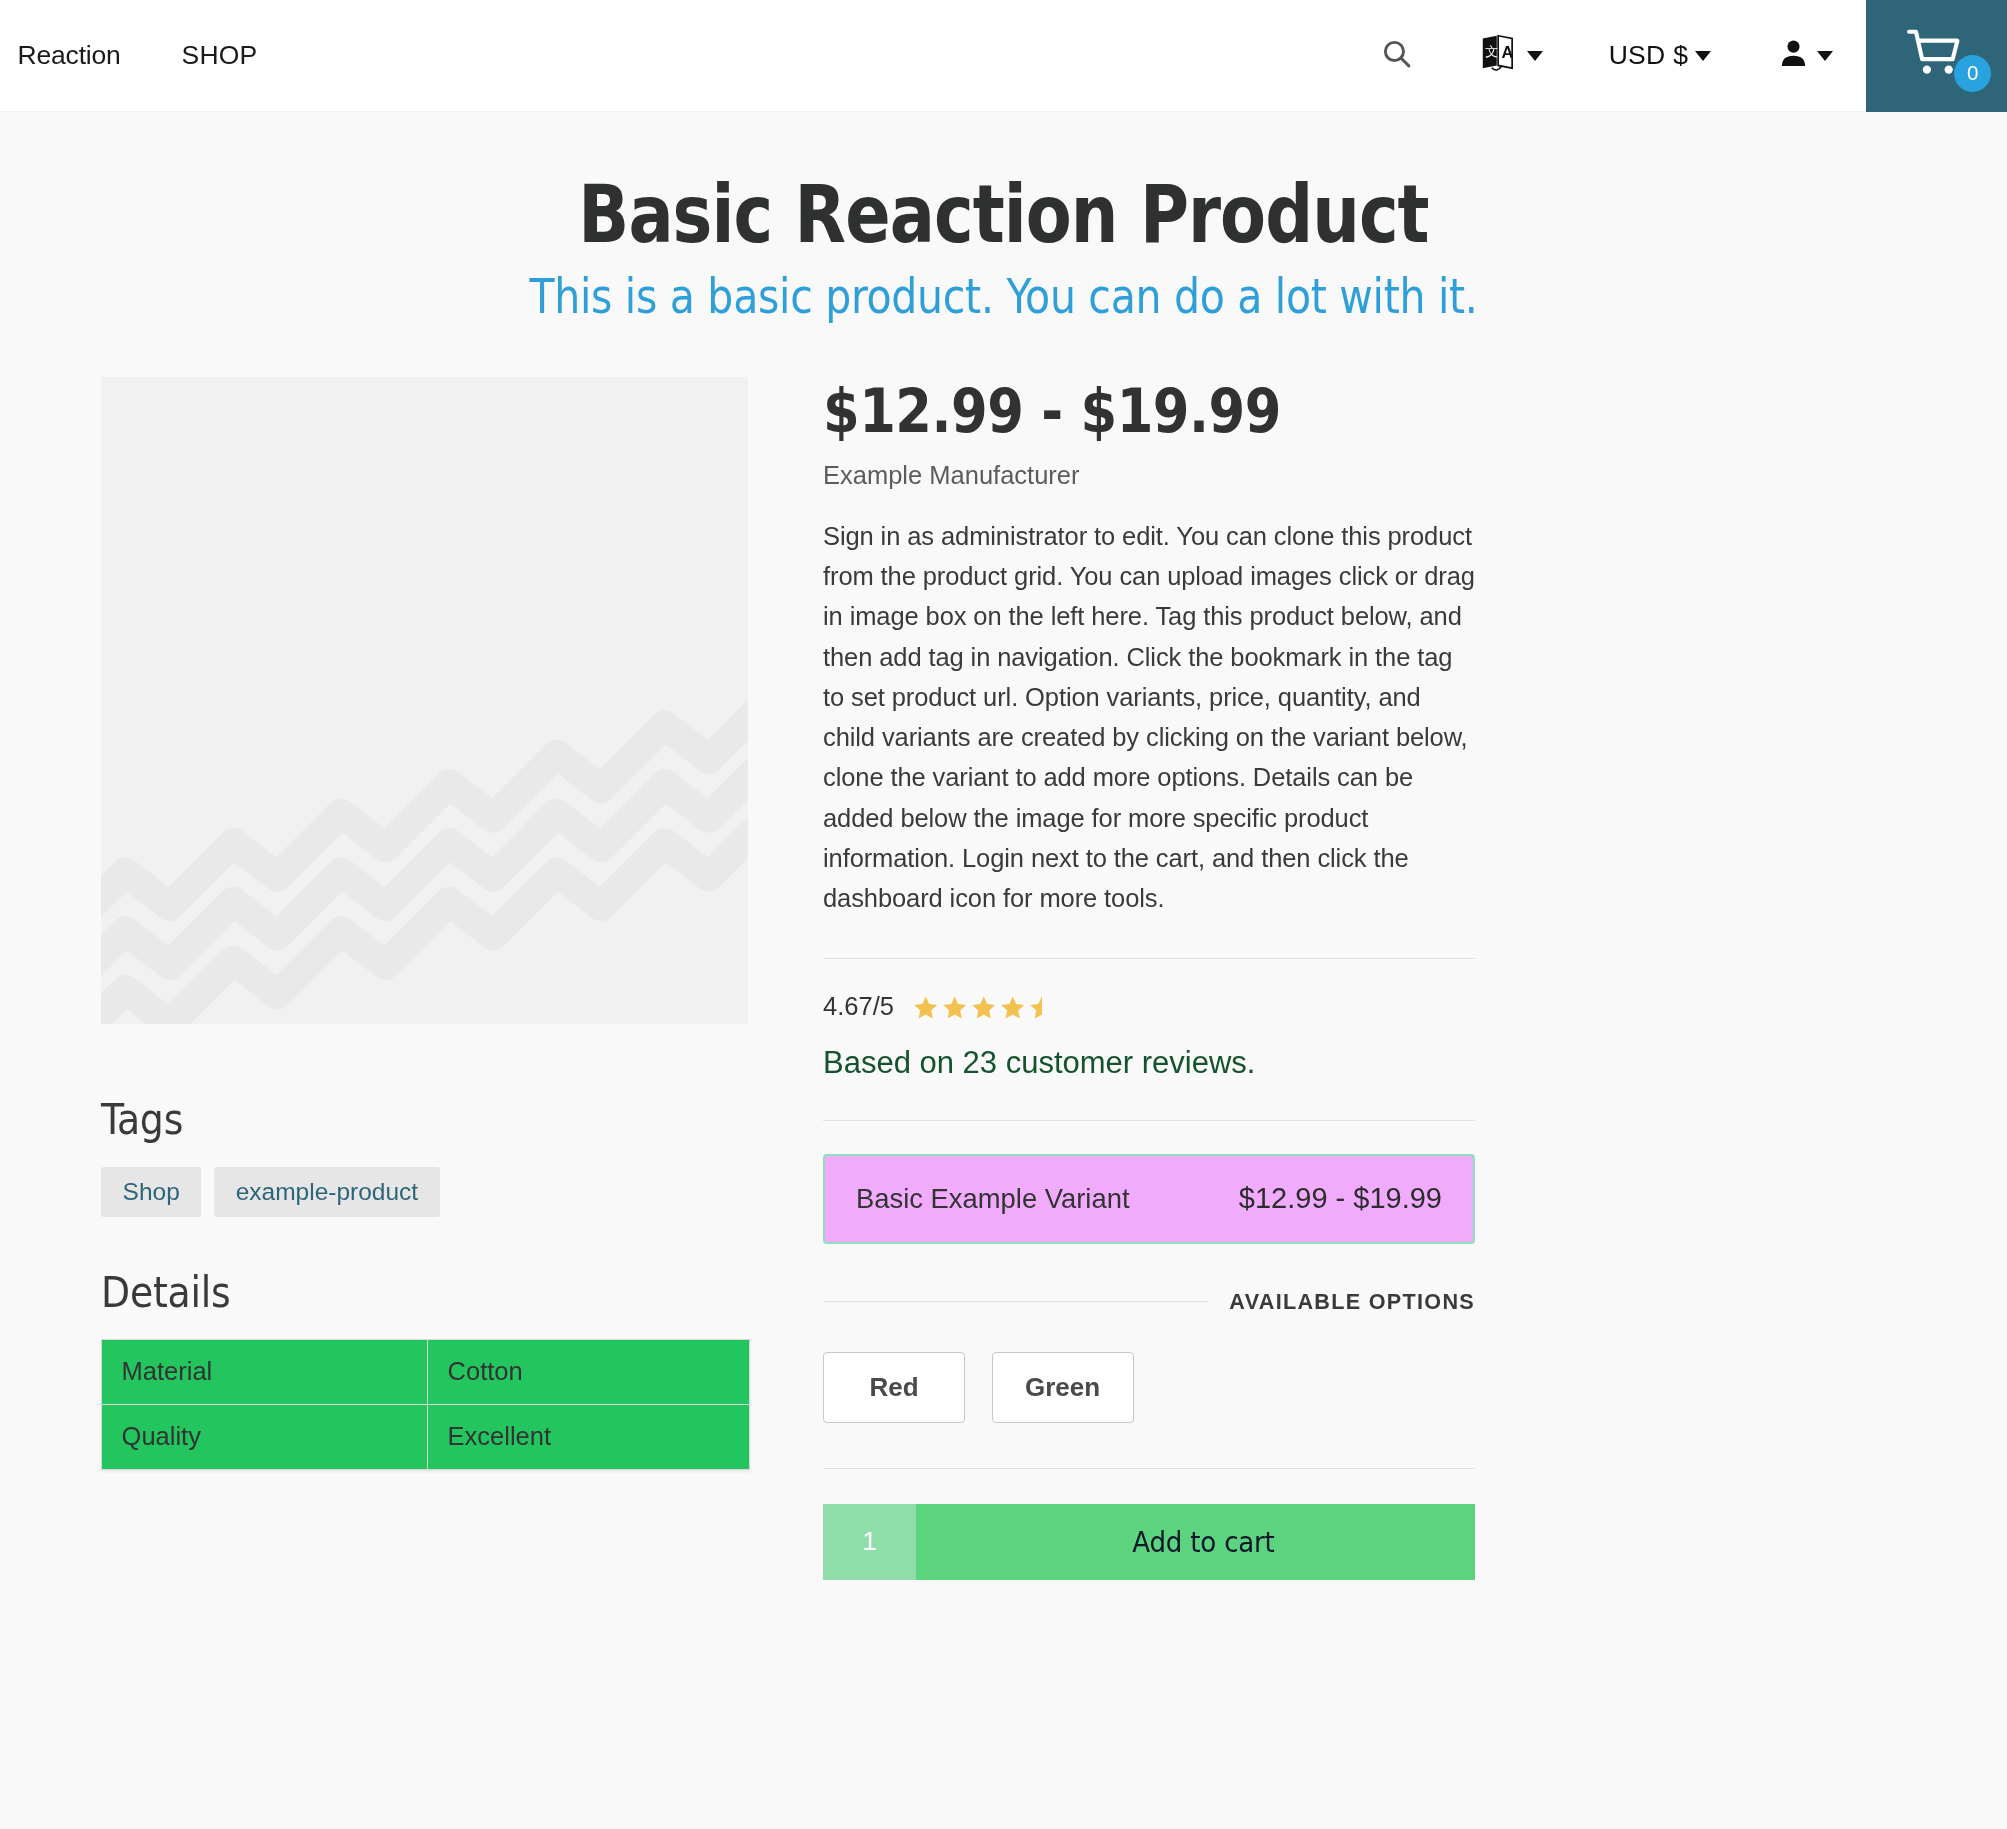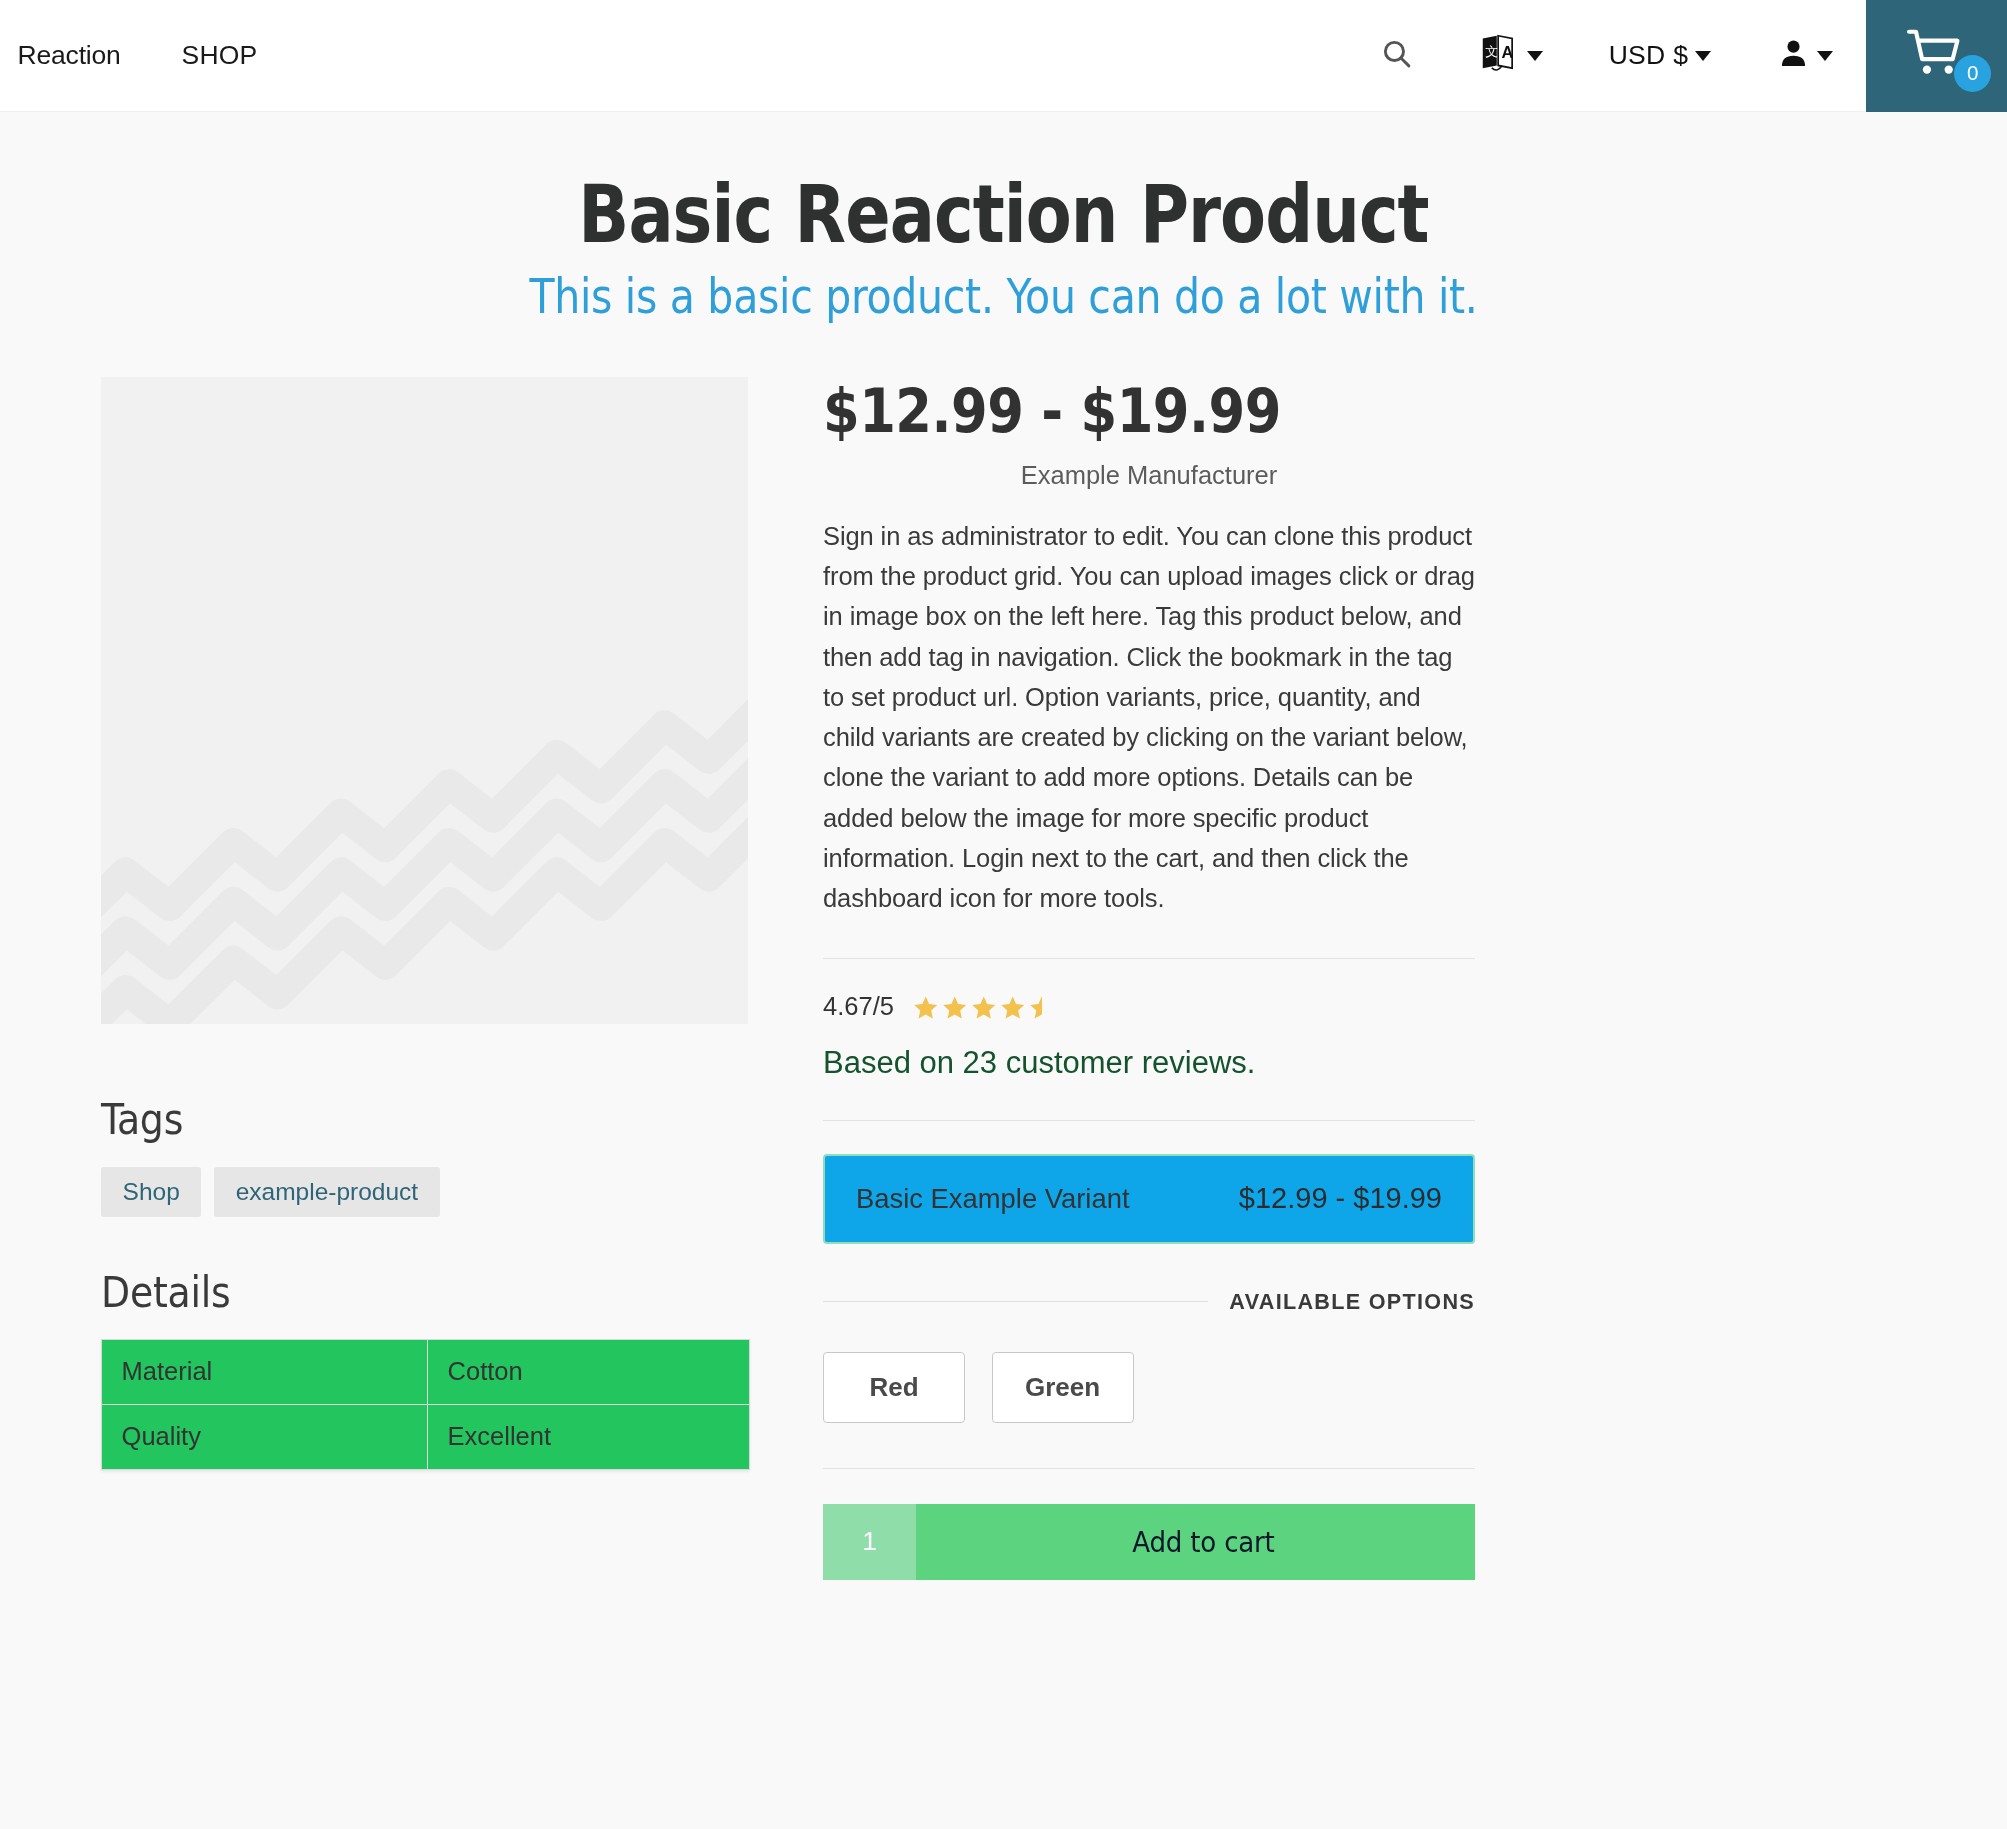--- a/index.html
+++ b/index.html
@@ -184,21 +184,20 @@
     color: #323232;
     letter-spacing: -0.5px;
     line-height: 1.1;
     transform: scaleX(0.96);
     transform-origin: left;
   }
   .vendor {
     font-size: 25.5px;
     color: #5c5c5c;
     margin-top: 17.6px;
-    text-align: center;
   }
   .description {
     font-size: 25.5px;
     color: #3a3a3a;
     line-height: 1.58;
     margin-top: 25.5px;
     letter-spacing: -0.1px;
   }
   .hr {
     border: none;
@@ -212,21 +211,21 @@
     margin-top: 33px;
   }
   .rating-value { font-size: 25.5px; color: #333; }
   .stars { display: flex; align-items: center; gap: 2px; }
   .reviews-note { font-size: 31px; color: #14532d; margin-top: 24px; }
 
   .variant-card {
     margin-top: 33px;
     border: 2px solid #8ee0bd;
     border-radius: 3.9px;
-    background: #0ea5e9;
+    background: #f0abfc;
     height: 90px;
     display: flex;
     align-items: center;
     padding: 0 31px;
     cursor: pointer;
   }
   .variant-name { font-size: 27.4px; color: #333; }
   .variant-price { margin-left: auto; font-size: 29px; color: #2c2c2c; }
 
   .opt-divider {

